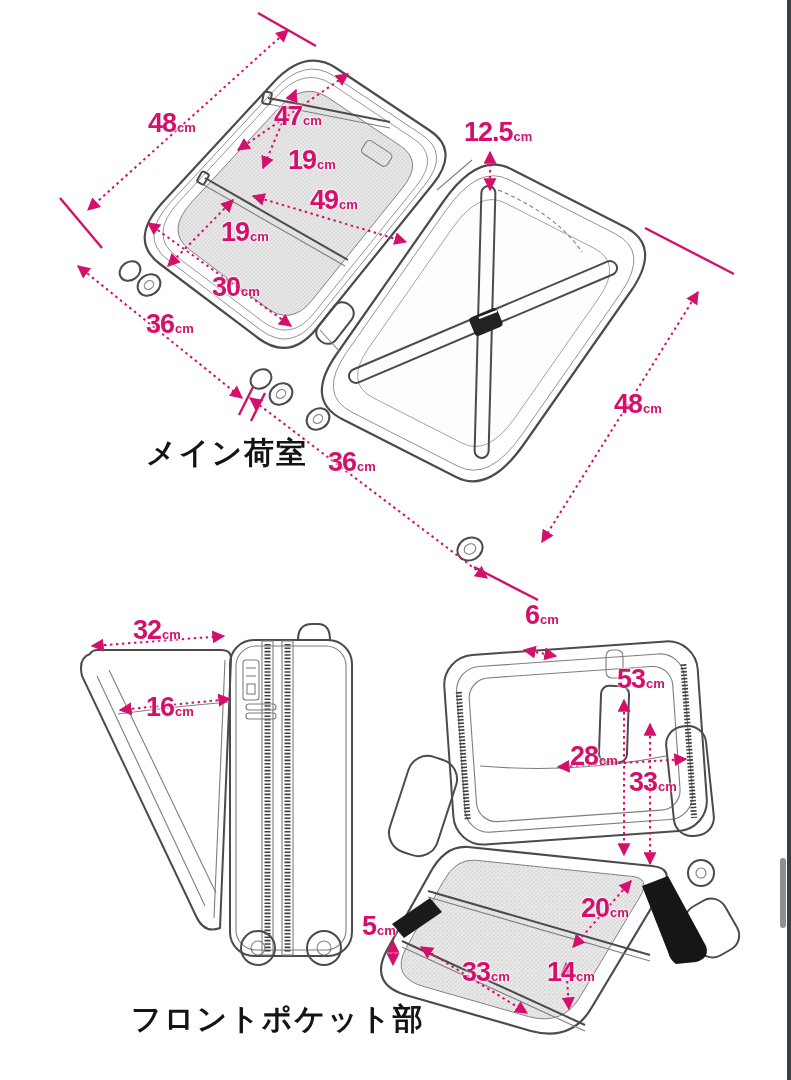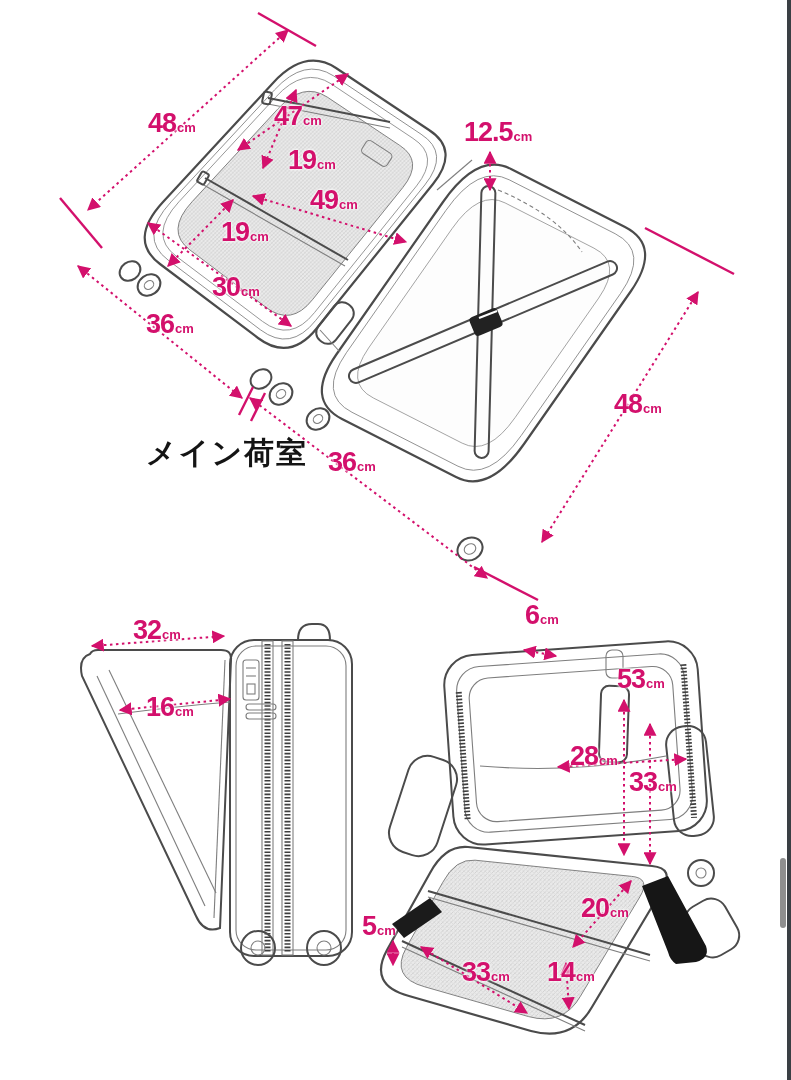--- a/index.html
+++ b/index.html
@@ -204,16 +204,17 @@
   <div class="dim" style="left:133px;top:617px"><span class="num">32</span><span class="unit">cm</span></div>
   <div class="dim" style="left:146px;top:694px"><span class="num">16</span><span class="unit">cm</span></div>
   <div class="dim" style="left:525px;top:602px"><span class="num">6</span><span class="unit">cm</span></div>
   <div class="dim" style="left:617px;top:666px"><span class="num">53</span><span class="unit">cm</span></div>
   <div class="dim" style="left:570px;top:743px"><span class="num">28</span><span class="unit">cm</span></div>
   <div class="dim" style="left:629px;top:769px"><span class="num">33</span><span class="unit">cm</span></div>
   <div class="dim" style="left:581px;top:895px"><span class="num">20</span><span class="unit">cm</span></div>
   <div class="dim" style="left:362px;top:913px"><span class="num">5</span><span class="unit">cm</span></div>
   <div class="dim" style="left:462px;top:959px"><span class="num">33</span><span class="unit">cm</span></div>
   <div class="dim" style="left:547px;top:959px"><span class="num">14</span><span class="unit">cm</span></div>
+  <div class="fig-title" style="left:131px;top:999px">フロントポケット部</div>
 
   <div class="sb-thumb"></div>
   <div class="win-edge"></div>
 </div>
 
 </body></html>

